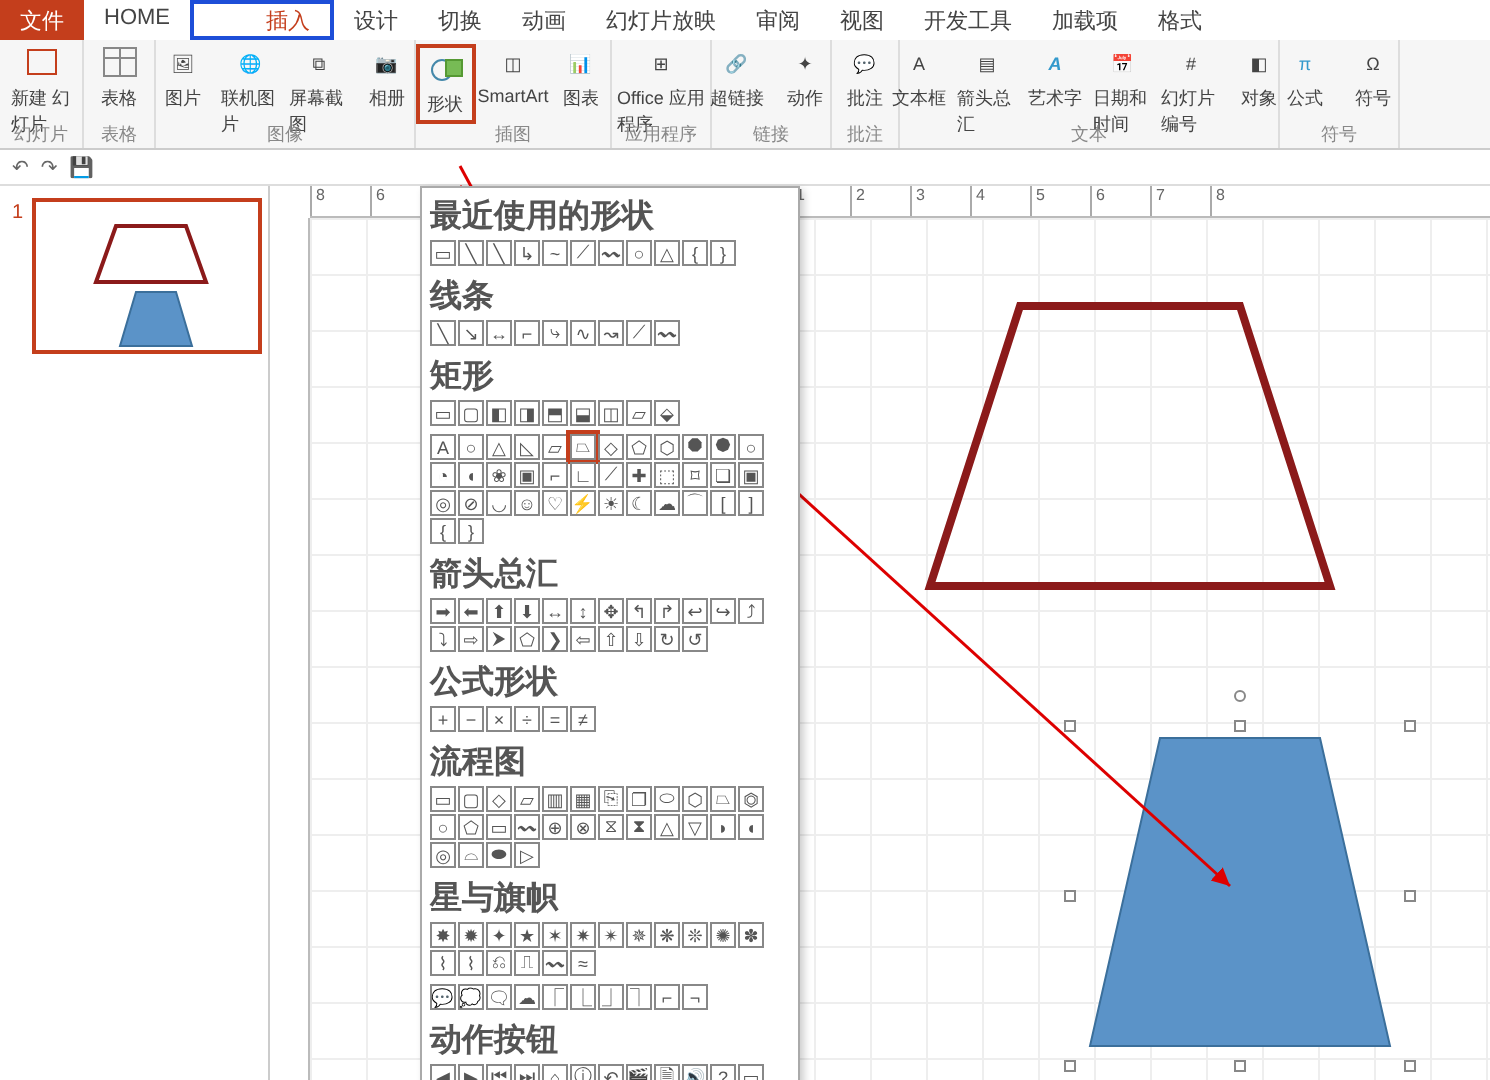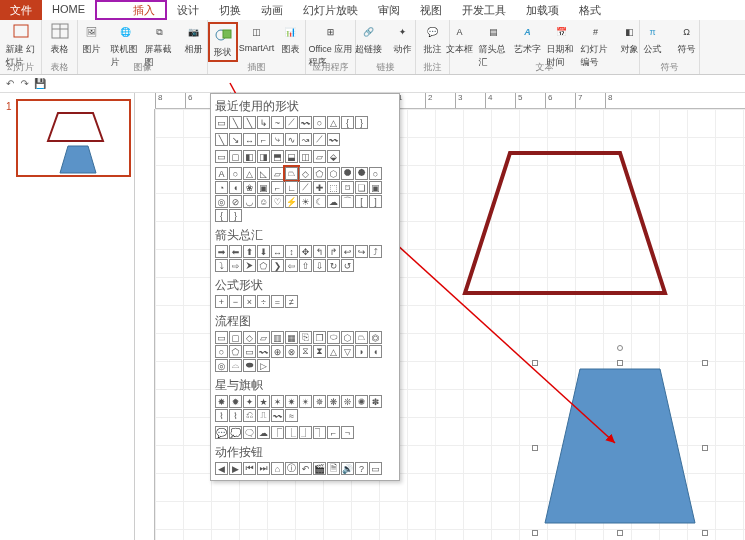--- a/index.html
+++ b/index.html
@@ -1,40 +1,40 @@
 <!DOCTYPE html>
 <html><head>
 <meta charset="utf-8">
 <style>
   * { box-sizing: border-box; margin: 0; padding: 0; font-family: "Microsoft YaHei", sans-serif; }
   html, body { width: 745px; height: 540px; overflow: hidden; background: #fff; }
   .tabs { display: flex; height: 20px; font-size: 11px; }
   .tab { padding: 3px 10px 0 10px; color: #444; cursor: pointer; }
   .tab[data-active="file"] { background: #c43e1c; color: #fff; }
-  .tab[data-active="insert"] { border: 2px solid #a21caf; color: #c43e1c; padding-top:1px;padding-left:36px; }
+  .tab[data-active="insert"] { border: 2px solid #1d4ed8; color: #c43e1c; padding-top:1px;padding-left:36px; }
   .ribbon { display: flex; height: 55px; border-bottom: 1px solid #ccc; background: #f6f6f6; }
   .group { display: flex; flex-direction: column; align-items: center; border-right: 1px solid #ddd; padding: 2px 4px 0 4px; position: relative; }
   .group-items { display: flex; gap: 4px; height: 40px; align-items: flex-start; }
   .ritem { display: flex; flex-direction: column; align-items: center; width: 30px; font-size: 9px; color: #444; gap:1px; cursor:pointer;}
   .ritem .ico { width: 20px; height: 20px; display:flex; align-items:center; justify-content:center;}
   .group-label { font-size: 9px; color: #888; position:absolute; bottom:0; }
   .shapes-btn { border: 2px solid #c43e1c; padding: 1px; }
   .workspace { display:flex; height: calc(540px - 75px); position: relative; }
   .thumbs { width: 135px; border-right: 1px solid #ccc; padding: 6px; }
   .thumb { width: 115px; height: 78px; border: 2px solid #c43e1c; background:#fff; position:relative; margin-left:10px;}
   .thumb-num { position:absolute; left:-12px; top:0; font-size:10px; color:#c43e1c; }
   .canvas { flex:1; position: relative; background:#fff; }
   .ruler-h { position:absolute; top:0; left:20px; right:0; height:16px; border-bottom:1px solid #bbb; font-size:8px; color:#666; display:flex; }
   .ruler-h span { width:30px; border-left:1px solid #aaa; padding-left:2px; }
   .ruler-v { position:absolute; top:16px; left:0; width:20px; bottom:0; border-right:1px solid #bbb; }
   .grid { position:absolute; top:16px; left:20px; right:0; bottom:0;
     background-image: linear-gradient(#eee 1px, transparent 1px), linear-gradient(90deg, #eee 1px, transparent 1px);
     background-size: 28px 28px; }
   .dropdown { position:absolute; left:210px; top:0; width:190px; background:#fff; border:1px solid #aaa; font-size:10px; padding:2px; box-shadow:2px 2px 4px rgba(0,0,0,.2); z-index:10; }
-  .dd-sec { color:#555; font-size:12px; padding:2px 2px 0 2px; }
+  .dd-sec { color:#555; font-size:16px; padding:2px 2px 0 2px;font-weight:bold; }
   .dd-row { display:flex; flex-wrap:wrap; gap:1px; padding:1px 2px 3px 2px; }
   .dd-shape { width:13px; height:13px; border:1px solid #888; font-size:9px; display:flex; align-items:center; justify-content:center; color:#555; cursor:pointer; }
   .dd-shape.hl { outline:2px solid #c43e1c; }
   .trap-outline { position:absolute; }
   .trap-fill { position:absolute; }
   .sel-handles { position:absolute; }
   .handle { width:6px; height:6px; background:#fff; border:1px solid #888; position:absolute; }
   .qat { display:flex; gap:6px; padding:2px 6px; font-size:10px; color:#666; border-bottom:1px solid #ddd; height:18px; align-items:center;}
   svg { overflow: visible; }
 </style>
@@ -283,31 +283,33 @@
       <div class="dd-shape">╲</div>
       <div class="dd-shape">↳</div>
       <div class="dd-shape">~</div>
       <div class="dd-shape">⟋</div>
       <div class="dd-shape">〰</div>
       <div class="dd-shape">○</div>
       <div class="dd-shape">△</div>
       <div class="dd-shape">{</div>
       <div class="dd-shape">}</div>
     </div>
+    <div class="dd-sec">线条</div>
     <div class="dd-row">
       <div class="dd-shape">╲</div>
       <div class="dd-shape">↘</div>
       <div class="dd-shape">↔</div>
       <div class="dd-shape">⌐</div>
       <div class="dd-shape">⤷</div>
       <div class="dd-shape">∿</div>
       <div class="dd-shape">↝</div>
       <div class="dd-shape">⟋</div>
       <div class="dd-shape">〰</div>
     </div>
+    <div class="dd-sec">矩形</div>
     <div class="dd-row">
       <div class="dd-shape">▭</div>
       <div class="dd-shape">▢</div>
       <div class="dd-shape">◧</div>
       <div class="dd-shape">◨</div>
       <div class="dd-shape">⬒</div>
       <div class="dd-shape">⬓</div>
       <div class="dd-shape">◫</div>
       <div class="dd-shape">▱</div>
       <div class="dd-shape">⬙</div>

